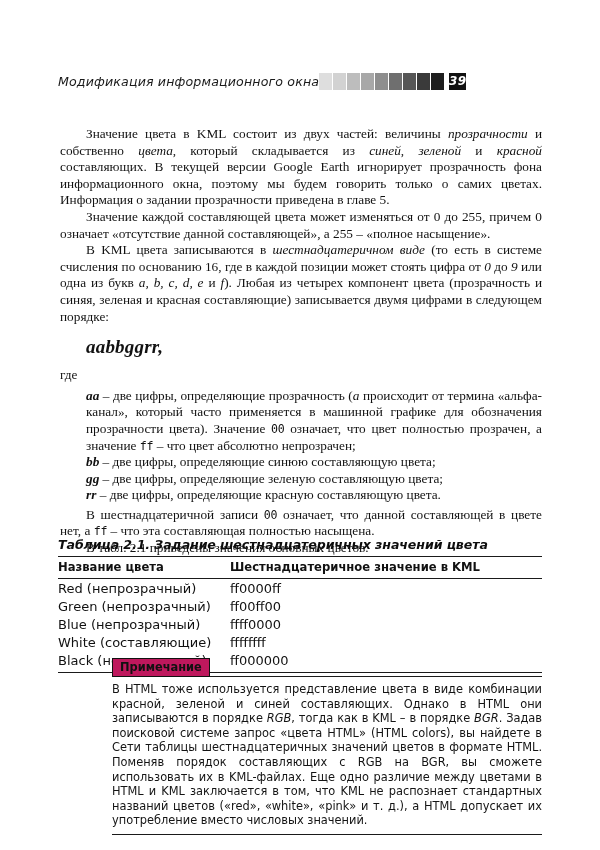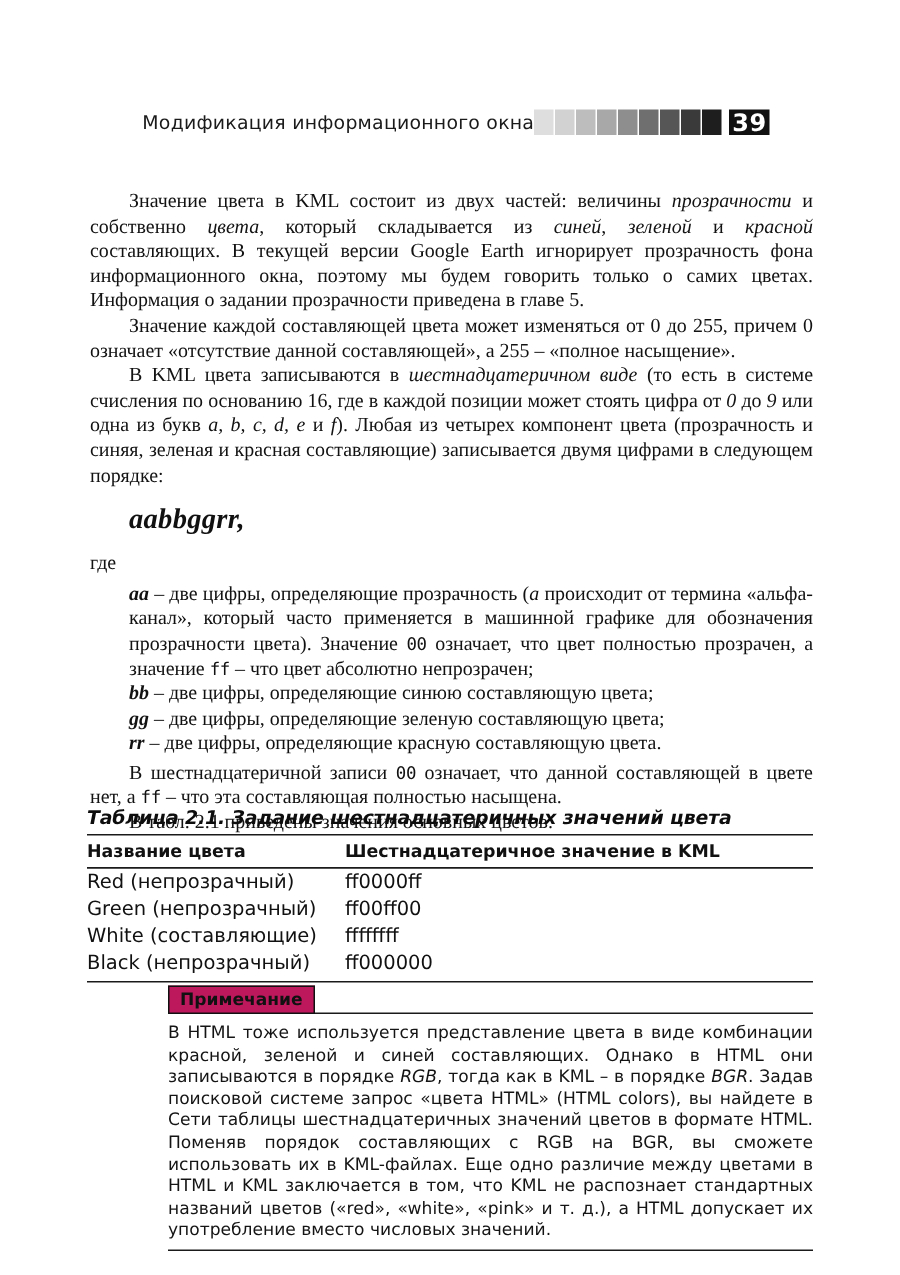--- a/index.html
+++ b/index.html
@@ -26,21 +26,22 @@
 
   
   .running-head {
     position: absolute;
     left: 58px;
     top: 68px;
     width: 492px;
     height: 26px;
     display: flex;
     align-items: center;
-    justify-content: center;
+    justify-content: flex-start;
+    font-style: italic;
   }
   .running-head-title {
     font-family: "DejaVu Sans", "Liberation Sans", sans-serif;
     font-size: 12.6px;
     letter-spacing: 0.15px;
     color: #1a1a1a;
     white-space: nowrap;
   }
   .head-marker {
     display: flex;
@@ -51,26 +52,26 @@
     display: flex;
     height: 17px;
   }
   .head-blocks span {
     display: block;
     width: 13px;
     height: 17px;
     margin-right: 1px;
   }
   .folio-box {
-    width: 27px;
+    width: 17px;
     height: 17px;
     background: #111111;
     color: #ffffff;
     font-family: "DejaVu Sans", "Liberation Sans", sans-serif;
-    font-size: 16px;
+    font-size: 12px;
     font-weight: bold;
     display: flex;
     align-items: center;
     justify-content: center;
     margin-left: 4px;
     letter-spacing: 0.3px;
   }
 
   
   .section-heading {
@@ -291,20 +292,24 @@
       <tbody>
         <tr>
           <td class="col-name">Red (непрозрачный)</td>
           <td>ff0000ff</td>
         </tr>
         <tr>
           <td class="col-name">Green (непрозрачный)</td>
           <td>ff00ff00</td>
         </tr>
         <tr>
+          <td class="col-name">Blue (непрозрачный)</td>
+          <td>ffff0000</td>
+        </tr>
+        <tr>
           <td class="col-name">White (составляющие)</td>
           <td>ffffffff</td>
         </tr>
         <tr class="last-row">
           <td class="col-name">Black (непрозрачный)</td>
           <td>ff000000</td>
         </tr>
       </tbody>
     </table>
     <div class="table-bottom-rule"></div>

